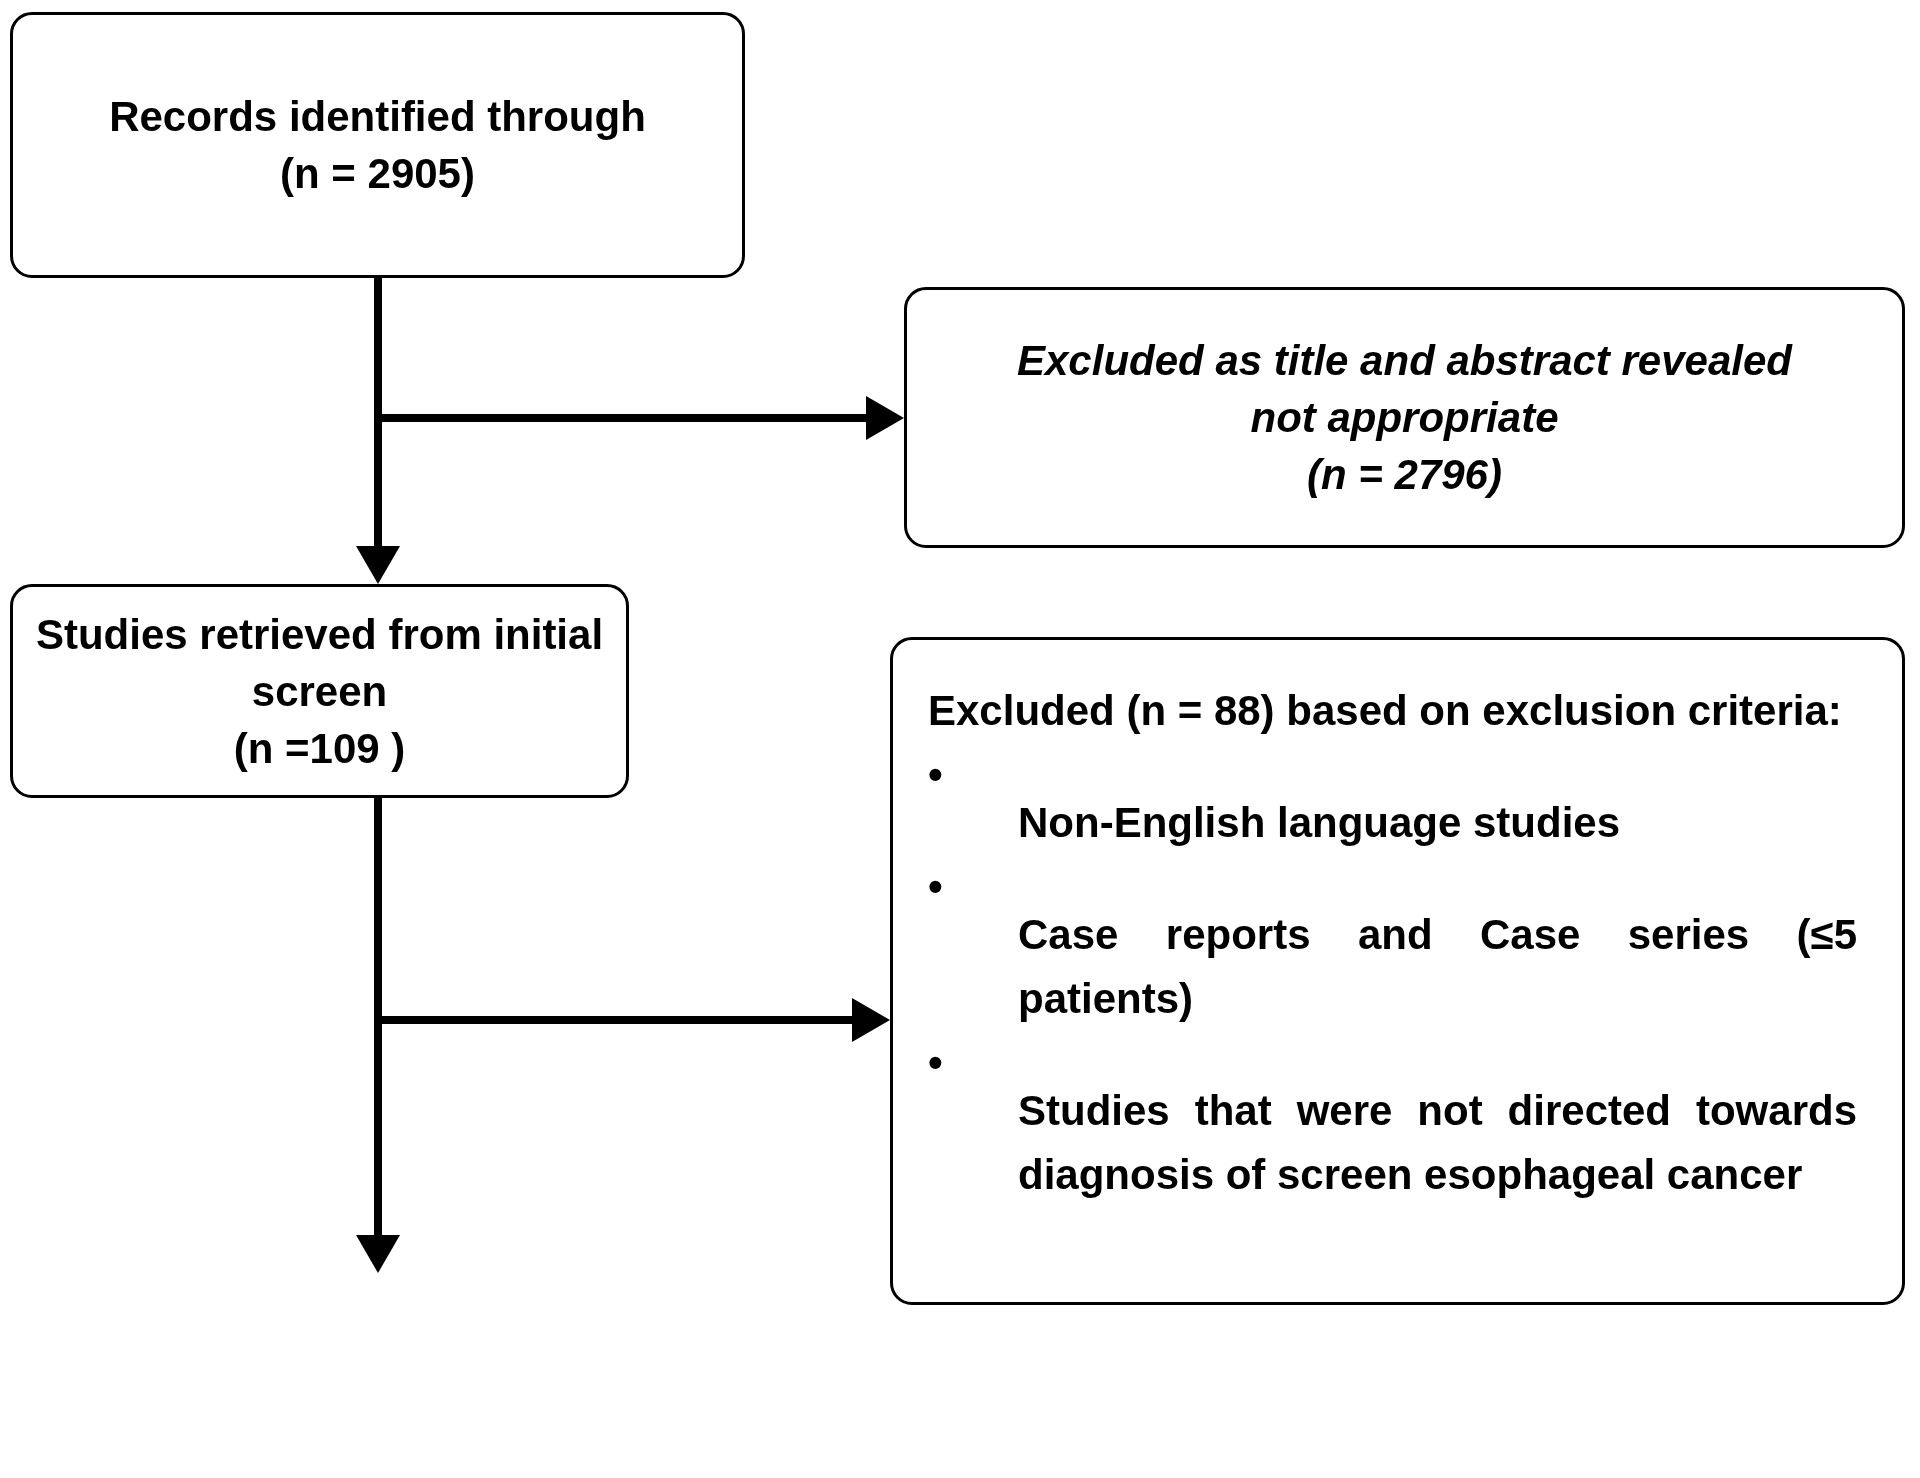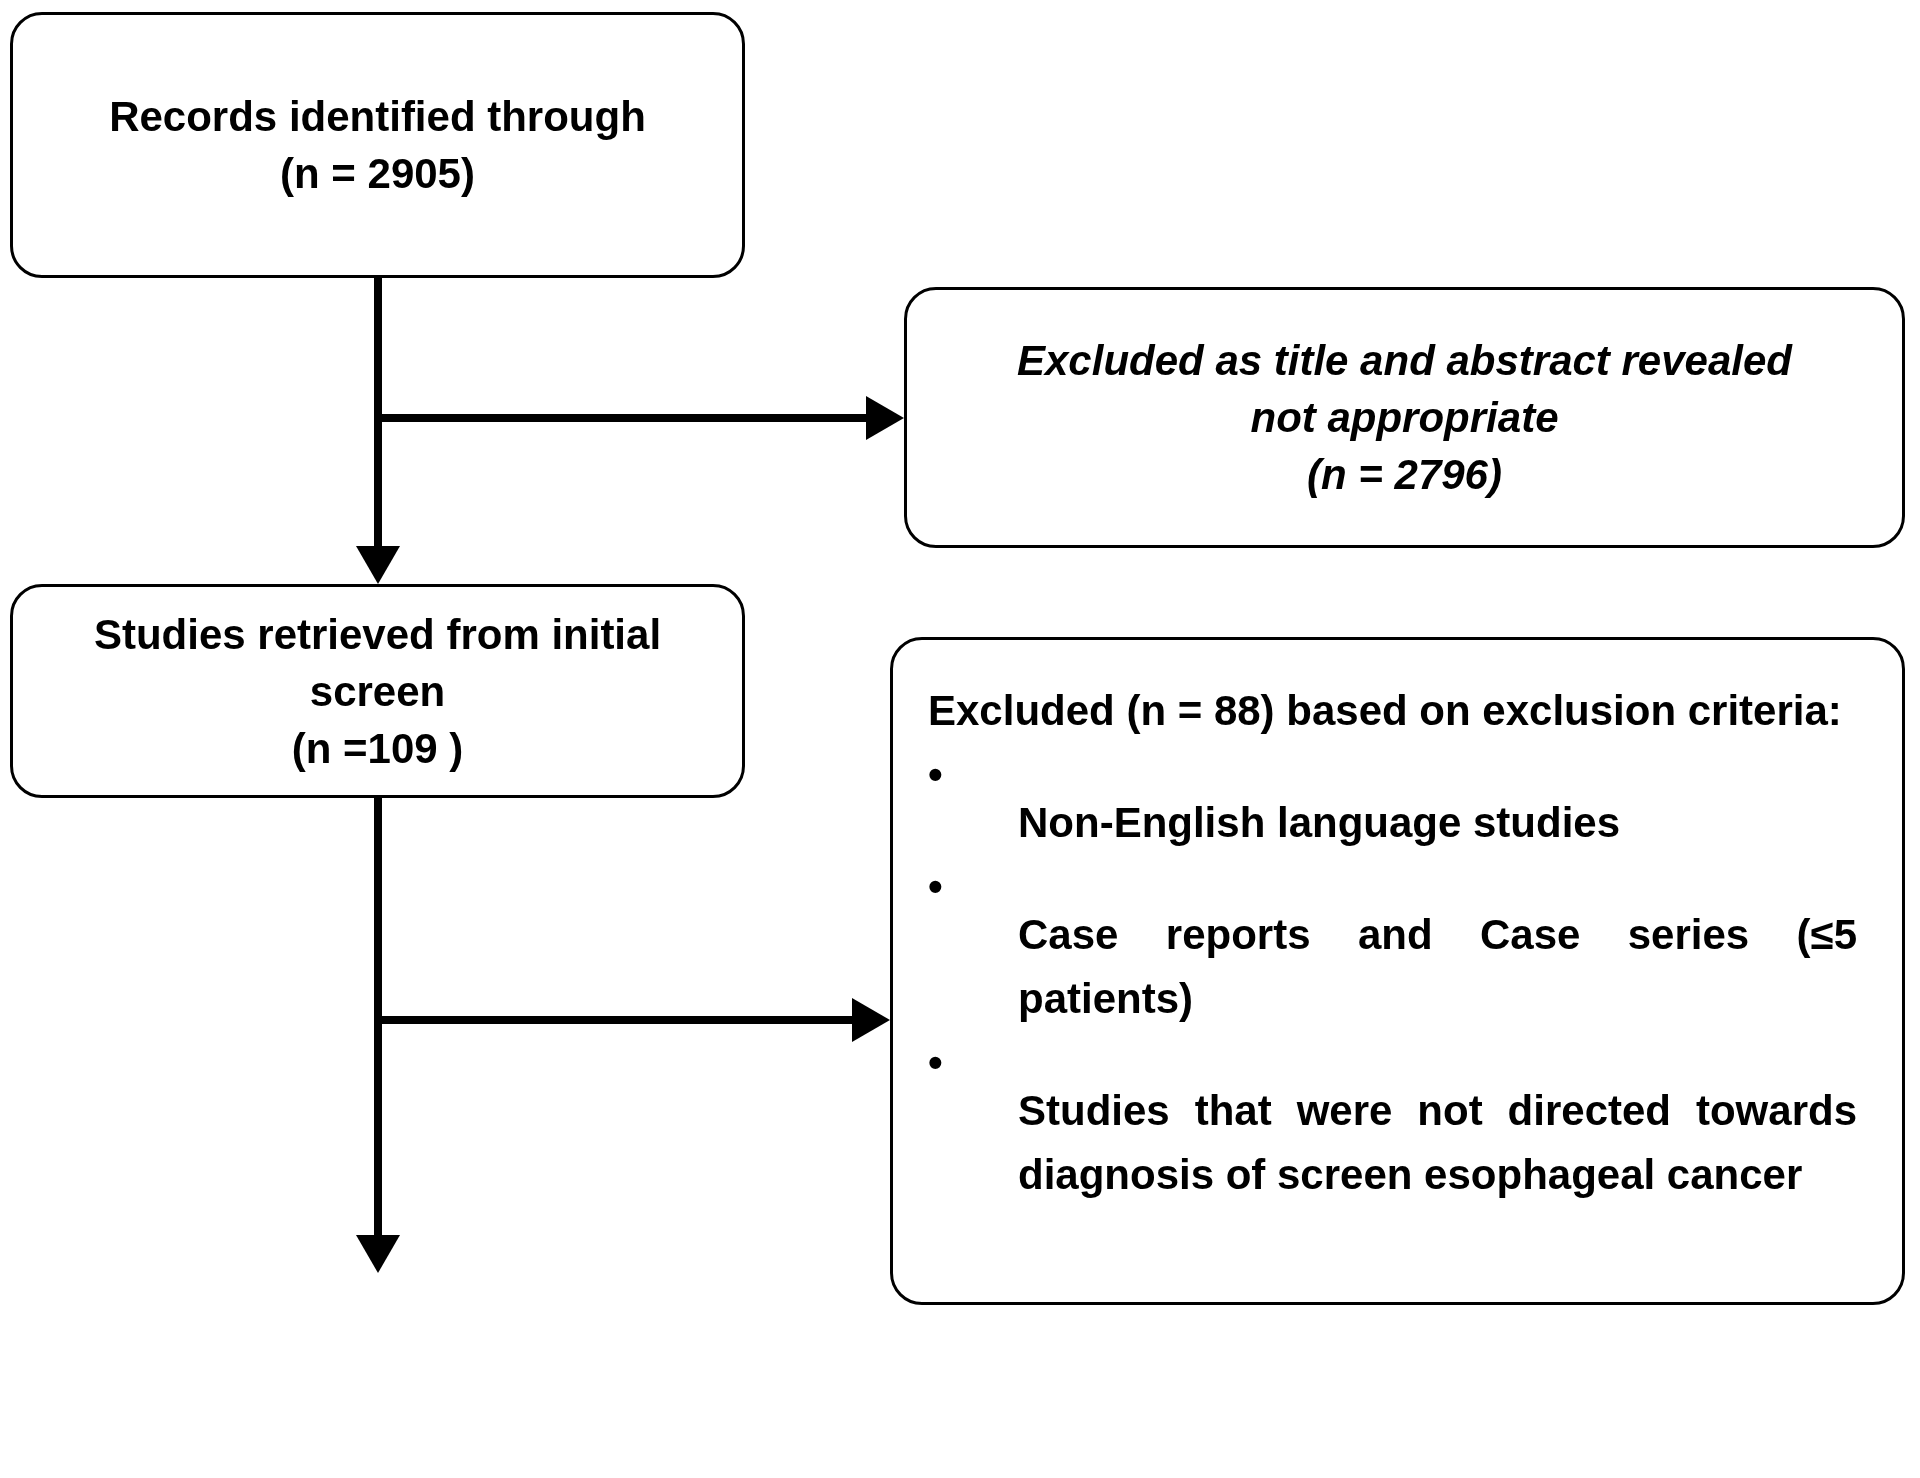--- a/index.html
+++ b/index.html
@@ -9,37 +9,37 @@
     height: 1478px;
     background: #ffffff;
     font-family: "Liberation Sans", sans-serif;
     color: #000000;
     overflow: hidden;
   }
   .box {
     position: absolute;
     background: #ffffff;
     border: 3px solid #000000;
-    border-radius: 32px;
+    border-radius: 22px;
     box-sizing: border-box;
     display: flex;
     flex-direction: column;
     justify-content: center;
     align-items: center;
     text-align: center;
     font-weight: 700;
     font-size: 42px;
     line-height: 57px;
     padding: 0 15px;
   }
   .box .line { white-space: nowrap; }
 
   #box-records            { left: 10px;  top: 12px;   width: 735px;  height: 266px; }
   #box-excluded-screening { left: 904px; top: 287px;  width: 1001px; height: 261px; font-style: italic; }
-  #box-retrieved          { left: 10px;  top: 584px;  width: 735px;  height: 214px; }
+  #box-retrieved          { left: 10px;  top: 584px;  width: 619px;  height: 214px; }
   #box-final              { left: 10px;  top: 1273px; width: 737px;  height: 190px; }
 
   #box-excluded-criteria {
     left: 890px; top: 637px; width: 1015px; height: 668px;
     justify-content: flex-start;
     align-items: stretch;
     text-align: left;
     padding: 39px 45px 30px 35px;
     line-height: 64px;
   }

